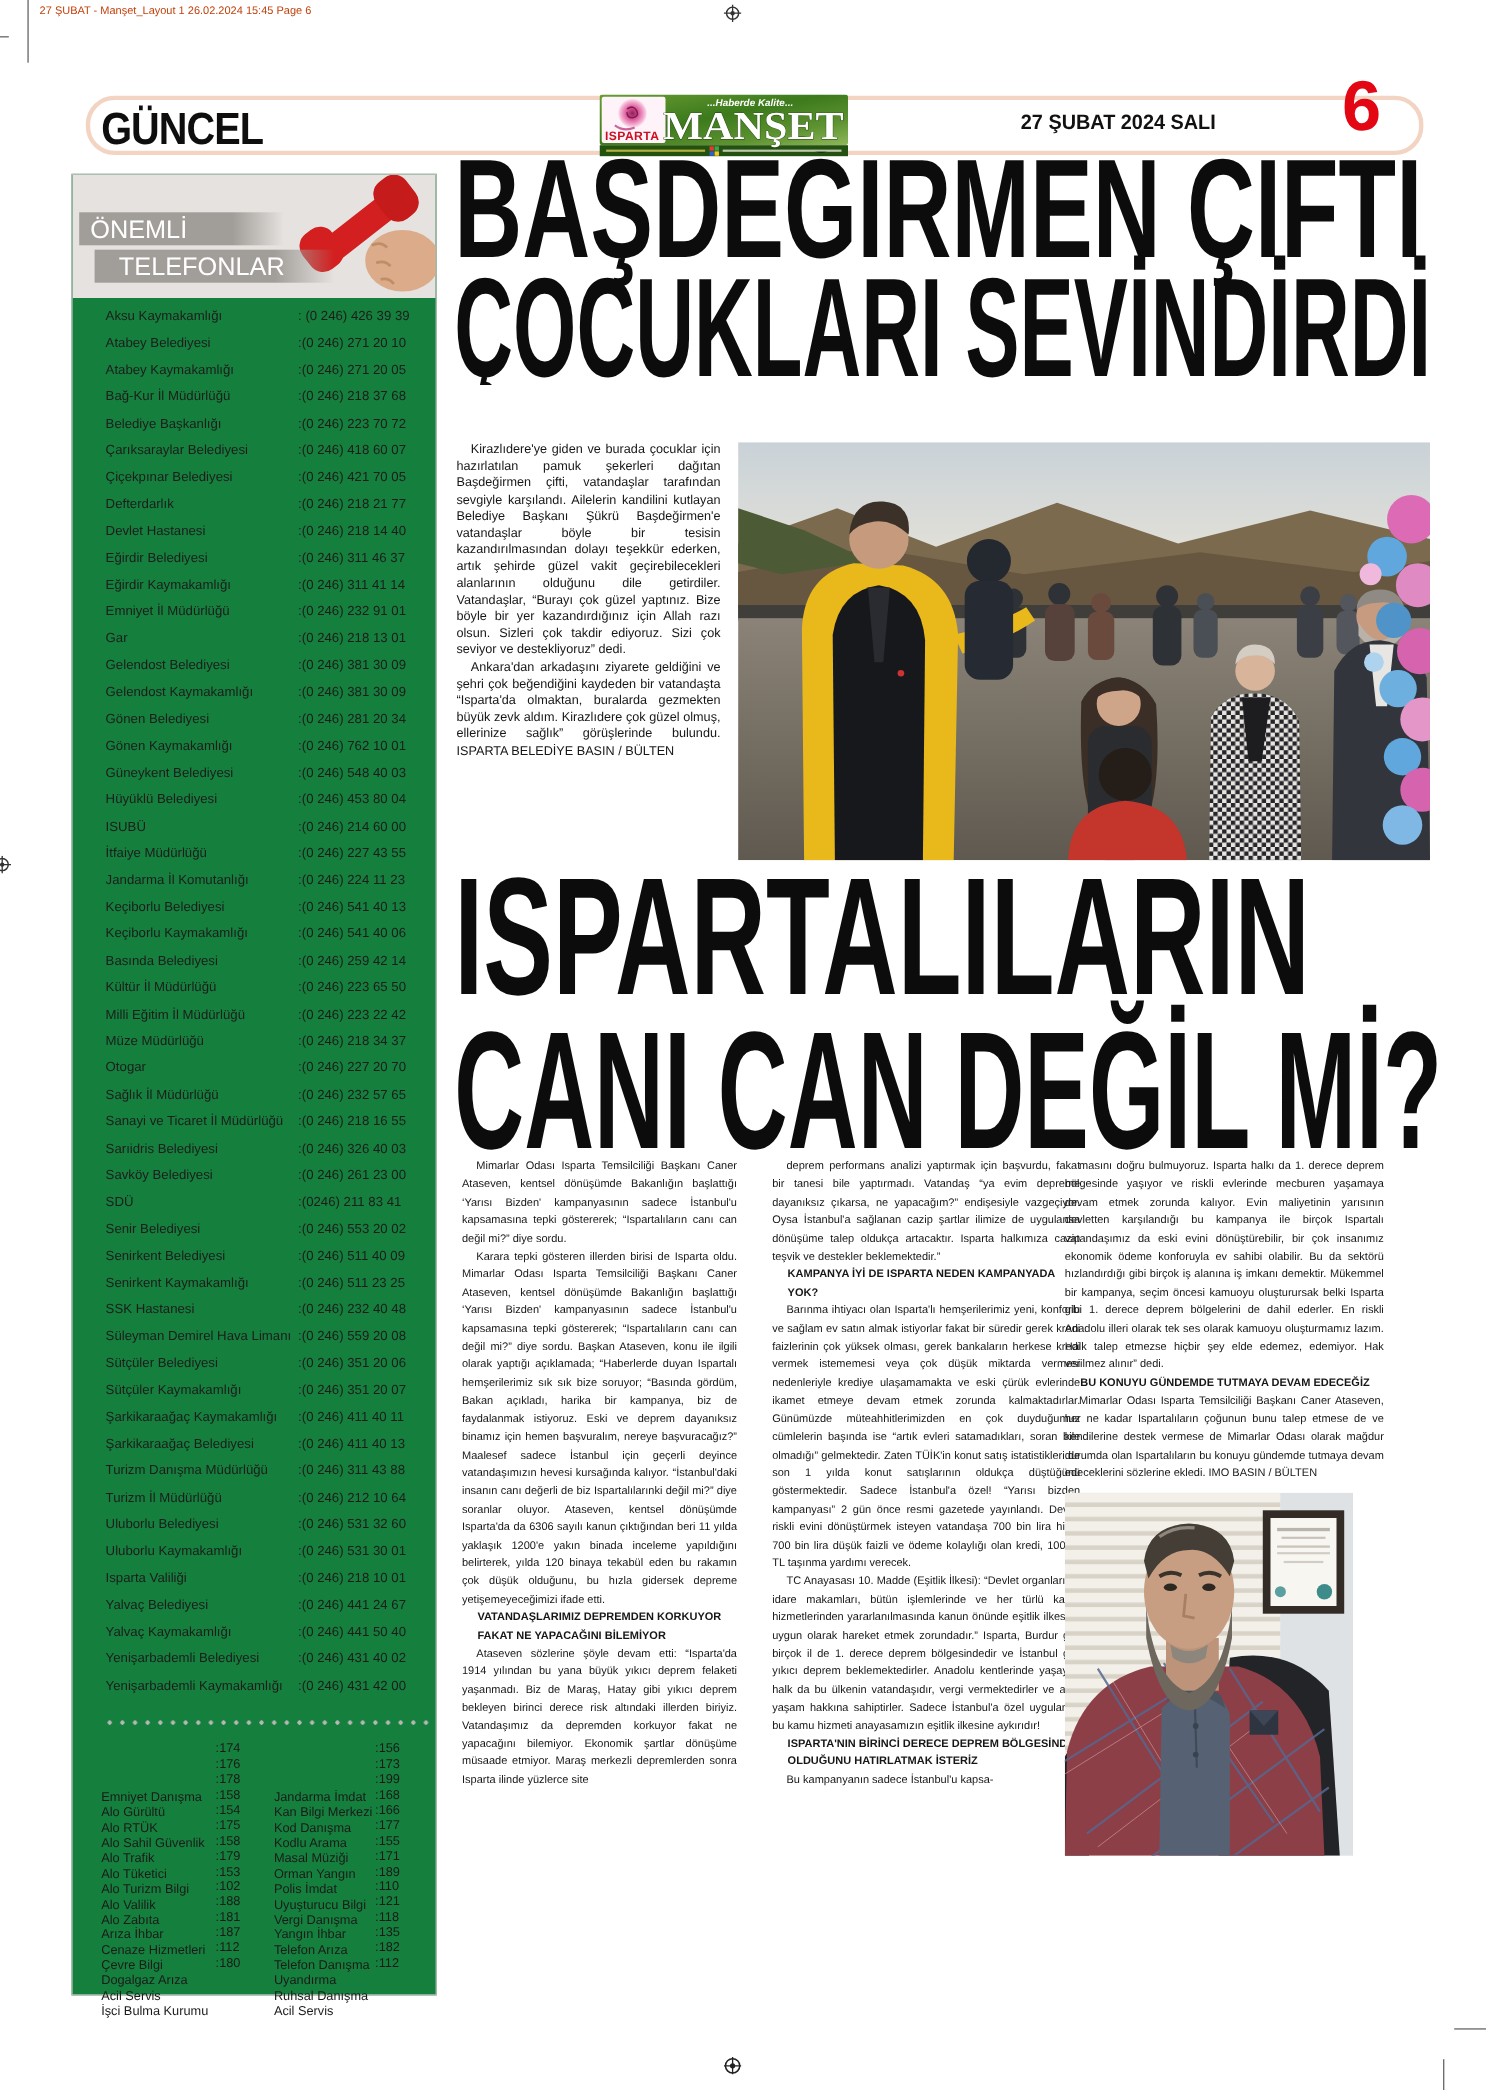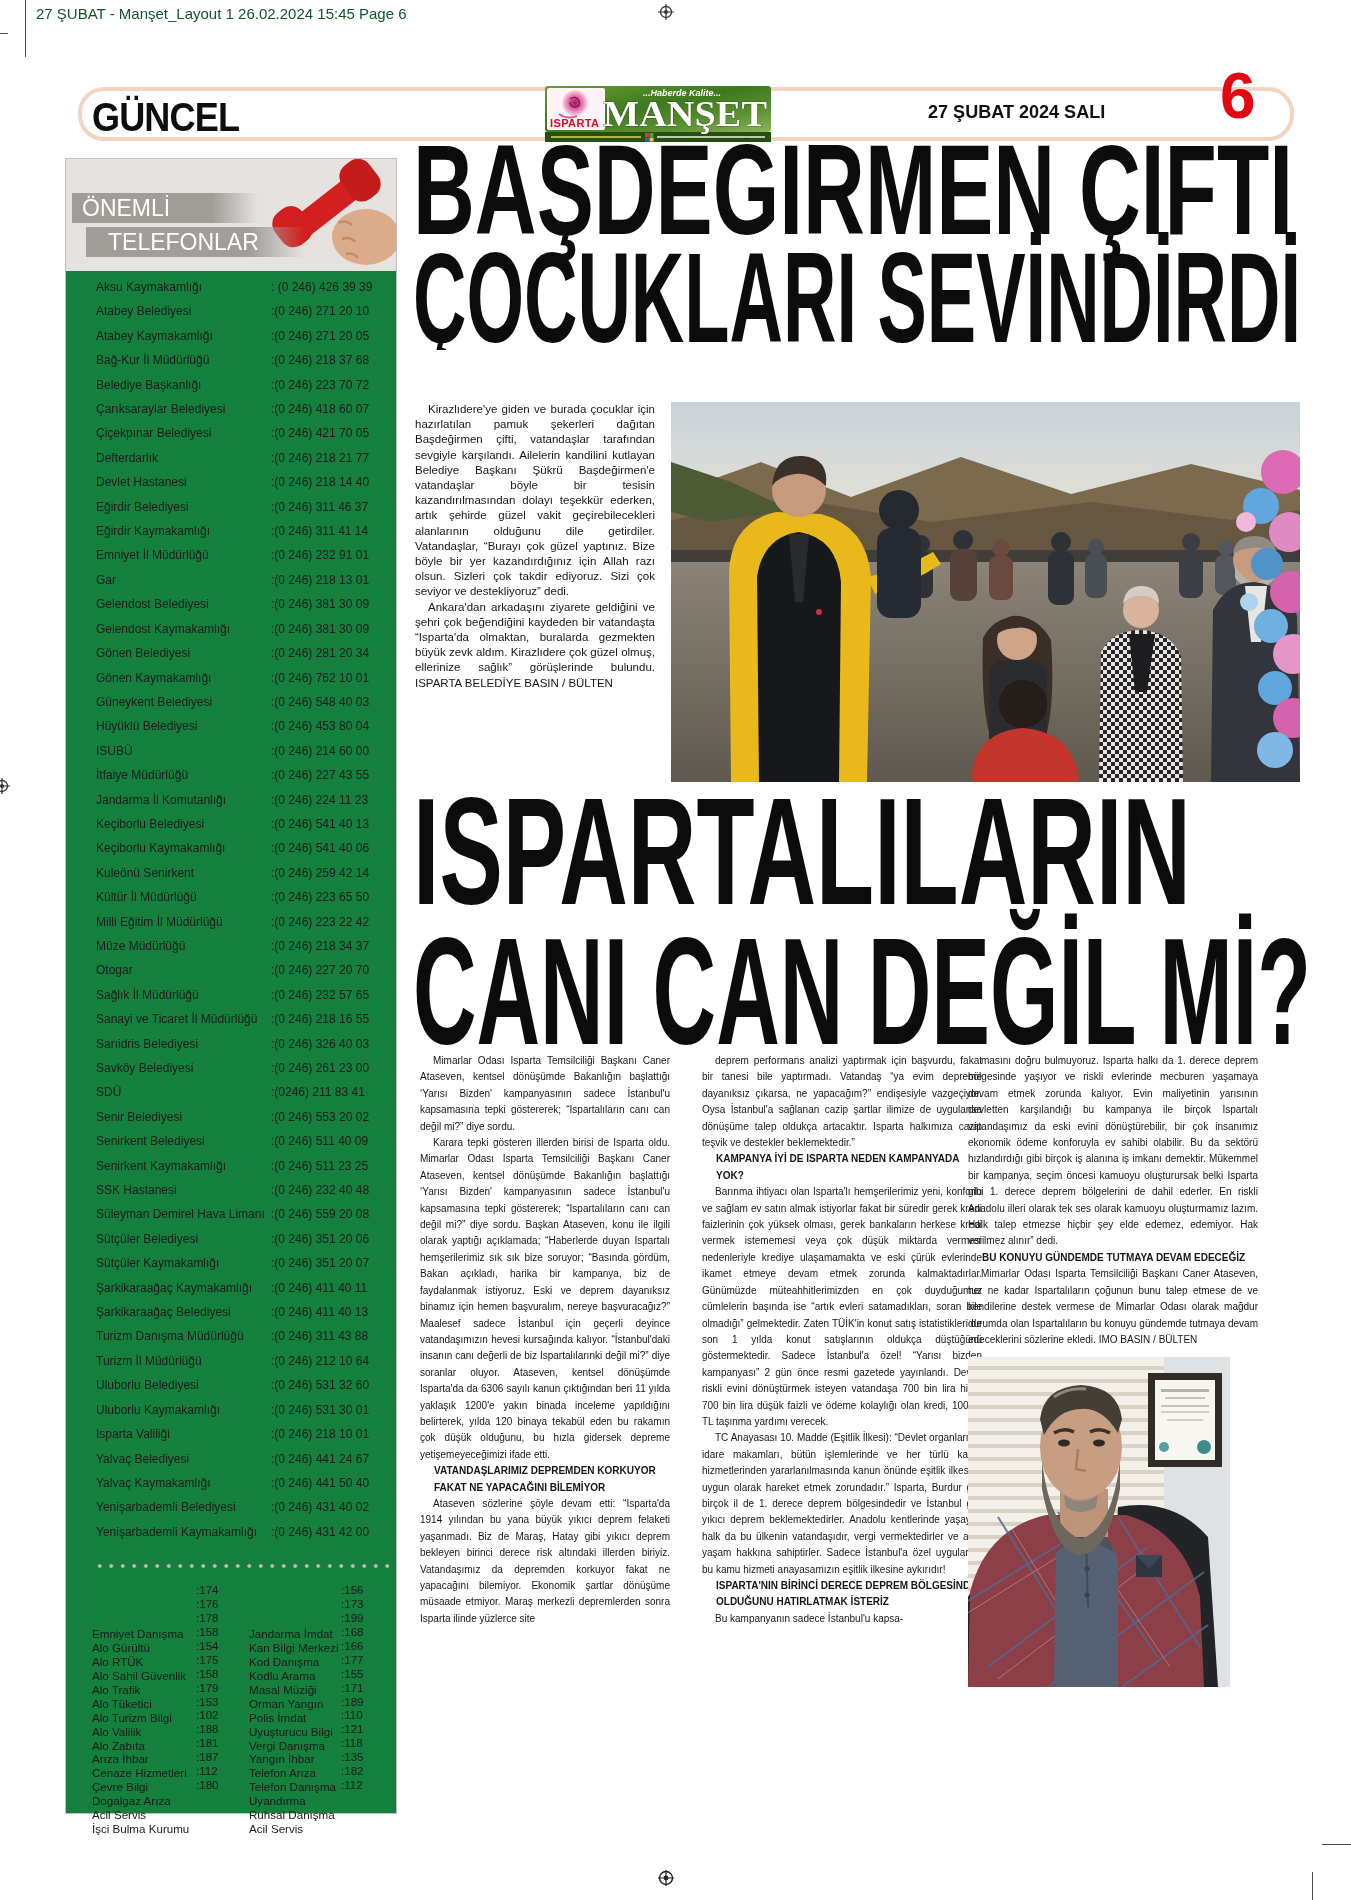--- a/index.html
+++ b/index.html
@@ -1,20 +1,20 @@
 <!DOCTYPE html>
 <html><head>
 <meta charset="utf-8">
 <style>
   html,body{margin:0;padding:0;background:#fff;}
   #page{position:relative;width:1351px;height:1900px;background:#ffffff;
         font-family:"Liberation Sans",sans-serif;color:#161616;overflow:hidden;}
   .abs{position:absolute;}
   
-  #printline{left:36px;top:5px;font-size:15px;color:#14532d;white-space:nowrap;}
+  #printline{left:36px;top:5px;font-size:10px;color:#c2410c;white-space:nowrap;}
   .cropmark{background:#4a4a4a;}
   .regmark{width:16px;height:16px;}
   
   #band{left:78px;top:87px;width:1208px;height:46px;border:4px solid #f3d4c2;border-radius:26px;background:#fff;}
   #guncel{left:92px;top:94px;font-size:41px;font-weight:700;color:#0e0e0e;
           transform:scaleX(.88);transform-origin:left top;letter-spacing:-1px;white-space:nowrap;}
   #logo{left:545px;top:86px;width:226px;height:58px;}
   #dateline{left:928px;top:101px;font-size:19px;font-weight:700;color:#111;
             transform:scaleX(.95);transform-origin:left top;white-space:nowrap;}
   #pagenum{left:1220px;top:64px;font-size:64px;font-weight:700;color:#e30613;line-height:1;}
@@ -233,21 +233,21 @@
         </div>
         <div class="ph-row">
           <span class="ph-name">Keçiborlu Belediyesi</span>
           <span class="ph-num">:(0 246) 541 40 13</span>
         </div>
         <div class="ph-row">
           <span class="ph-name">Keçiborlu Kaymakamlığı</span>
           <span class="ph-num">:(0 246) 541 40 06</span>
         </div>
         <div class="ph-row">
-          <span class="ph-name">Kuleönü Senirkent</span>
+          <span class="ph-name">Basında Belediyesi</span>
           <span class="ph-num">:(0 246) 259 42 14</span>
         </div>
         <div class="ph-row">
           <span class="ph-name">Kültür İl Müdürlüğü</span>
           <span class="ph-num">:(0 246) 223 65 50</span>
         </div>
         <div class="ph-row">
           <span class="ph-name">Milli Eğitim İl Müdürlüğü</span>
           <span class="ph-num">:(0 246) 223 22 42</span>
         </div>

